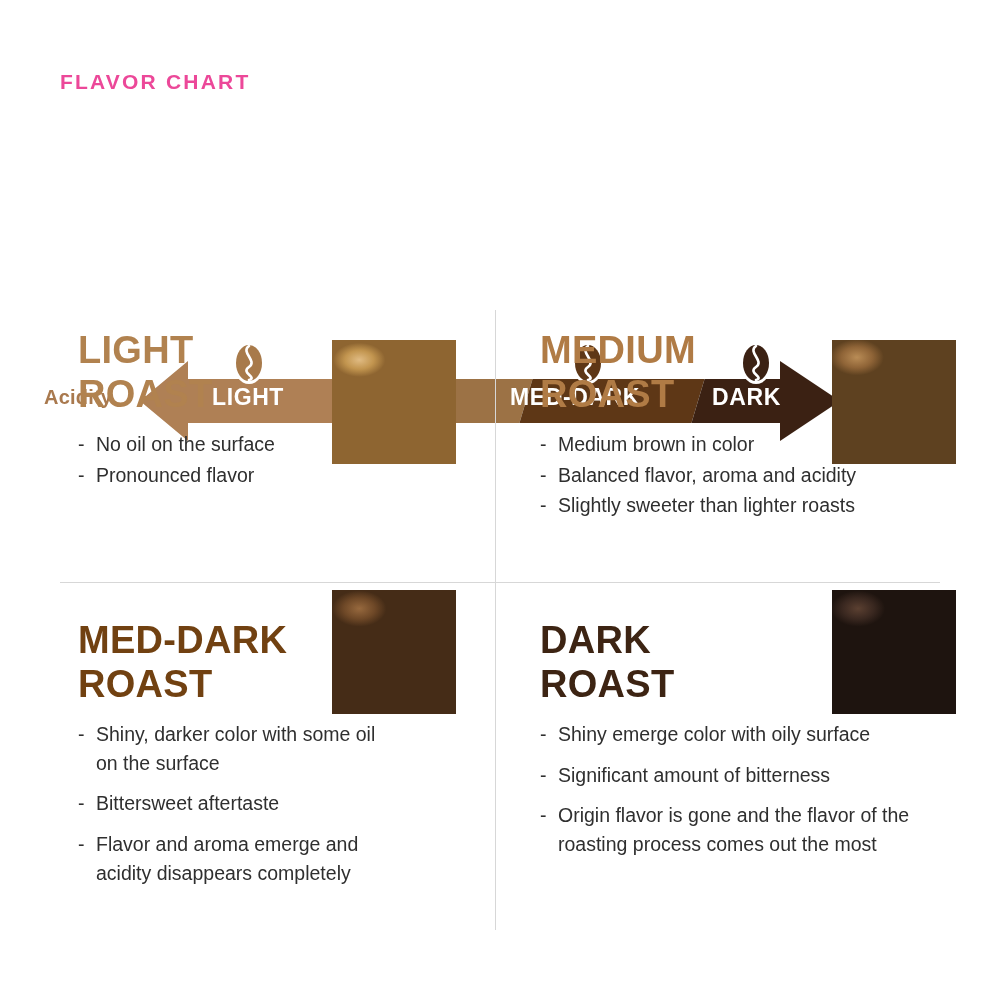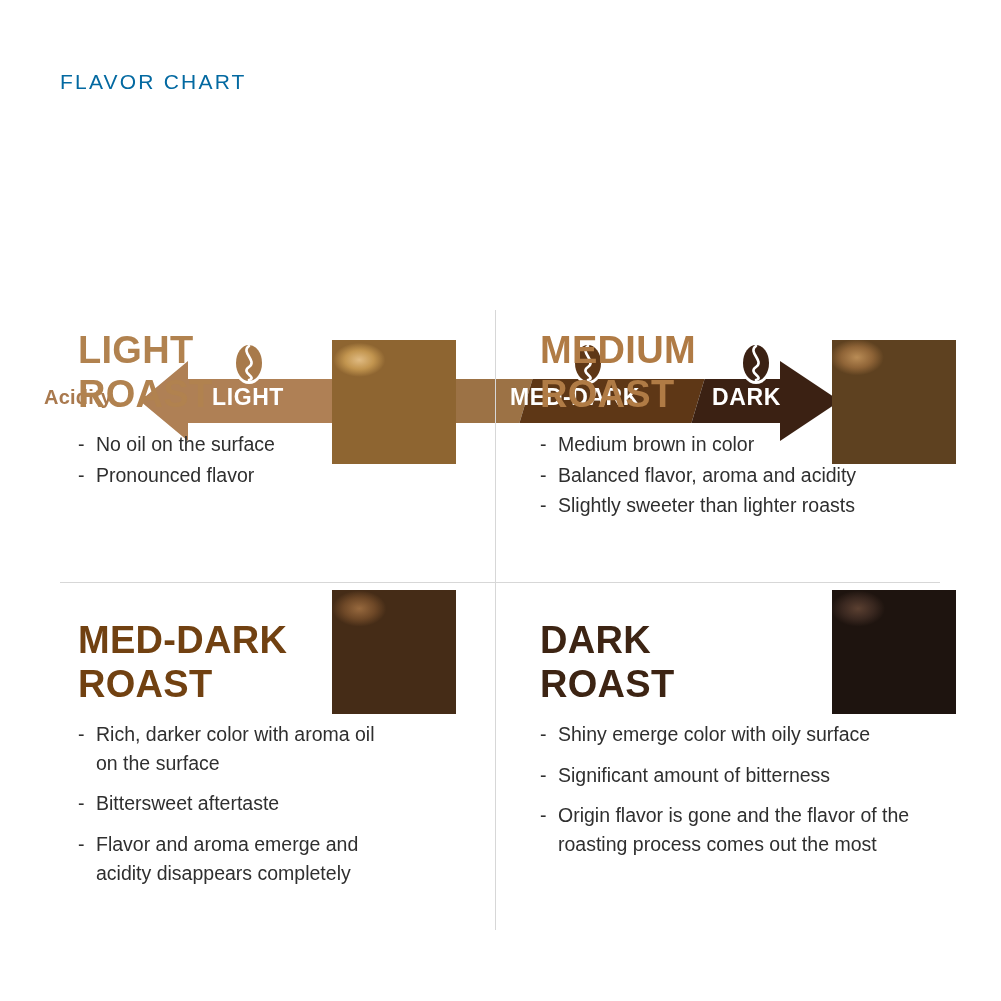--- a/index.html
+++ b/index.html
@@ -16,22 +16,22 @@
     overflow: hidden;
   }
 
   
   #page-title {
     position: absolute;
     left: 60px;
     top: 70px;
     font-size: 21px;
     letter-spacing: 2.2px;
-    font-weight: 400;
-    color: #0369a1;
+    font-weight: 700;
+    color: #ec4899;
   }
 
   
   #scale-section {
     position: absolute;
     left: 0;
     top: 176px;
     width: 842px;
     height: 115px;
   }
@@ -313,21 +313,21 @@
       <li>Balanced flavor, aroma and acidity</li>
       <li>Slightly sweeter than lighter roasts</li>
     </ul>
   </div>
 
   <div class="quadrant" id="quadrant-meddark">
     <div class="roast-photo beans-meddark" id="photo-meddark"></div>
     <h2 class="roast-heading" style="color:#714111;">MED-DARK
 ROAST</h2>
     <ul class="roast-bullets spaced" style="width:300px;">
-      <li>Rich, darker color with aroma oil on the surface</li>
+      <li>Shiny, darker color with some oil on the surface</li>
       <li>Bittersweet aftertaste</li>
       <li>Flavor and aroma emerge and acidity disappears completely</li>
     </ul>
   </div>
 
   <div class="quadrant" id="quadrant-dark">
     <div class="roast-photo beans-dark" id="photo-dark"></div>
     <h2 class="roast-heading" style="color:#3d2413;">DARK
 ROAST</h2>
     <ul class="roast-bullets spaced" style="width:380px;">

